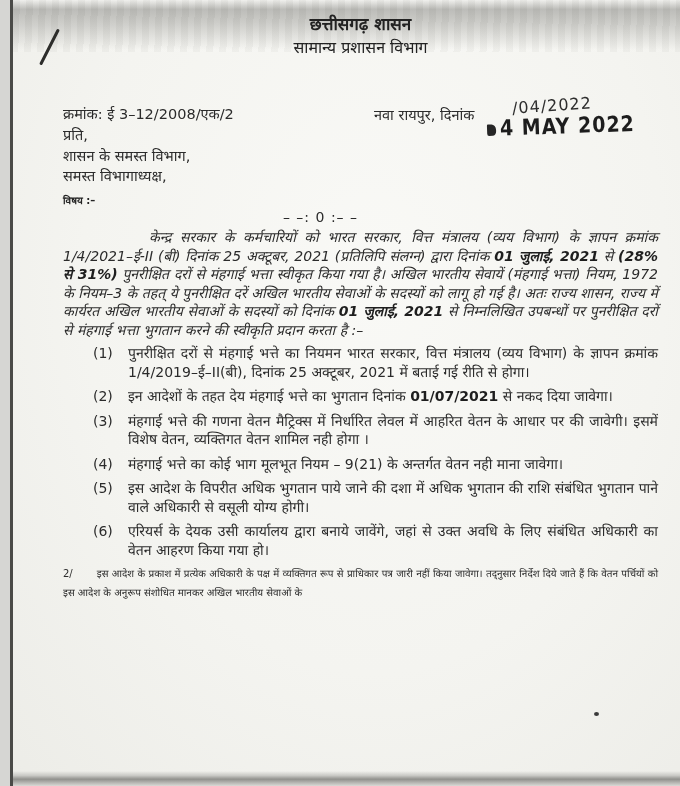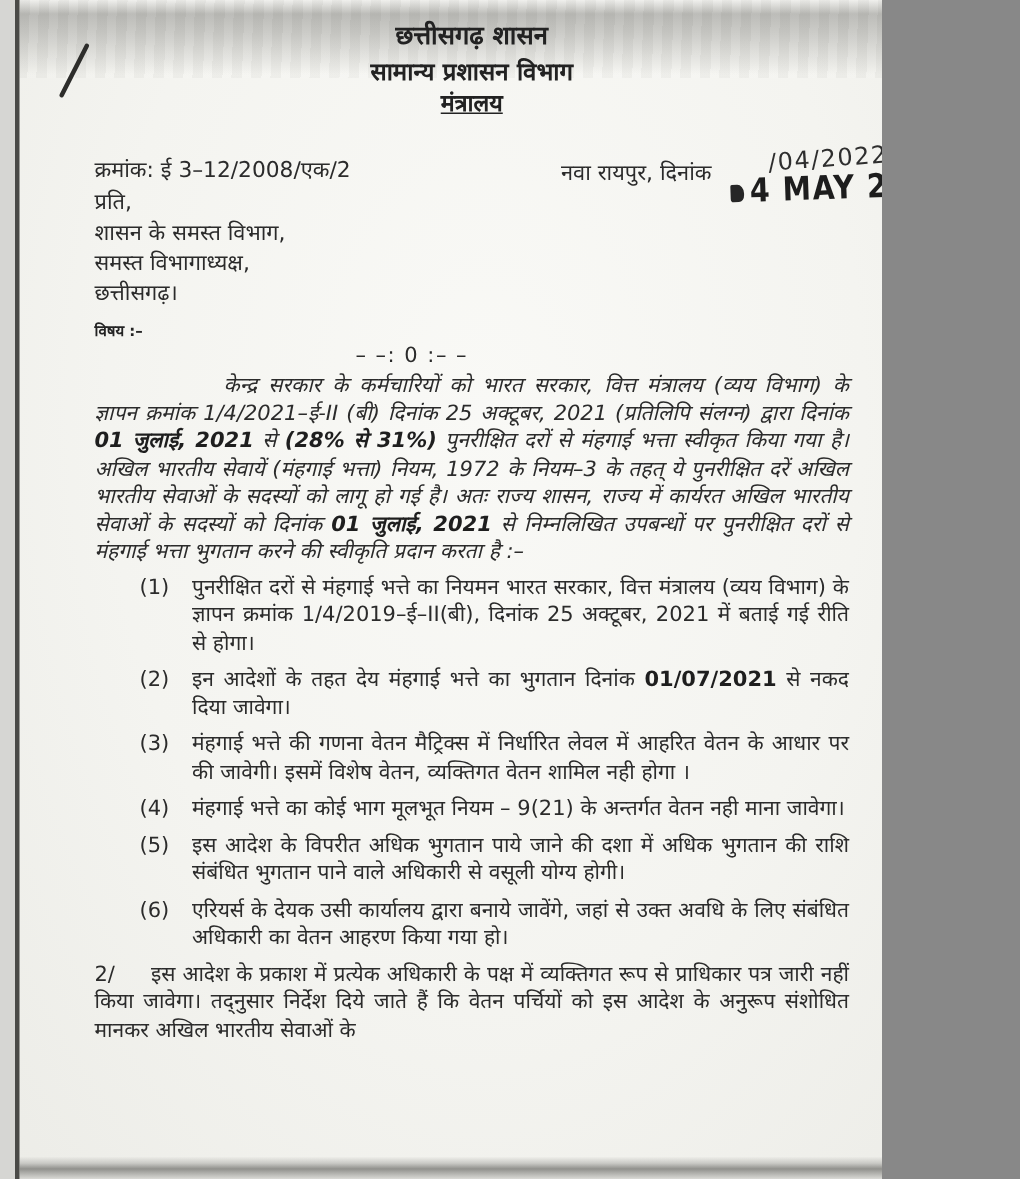--- a/index.html
+++ b/index.html
@@ -1,17 +1,17 @@
 <!DOCTYPE html>
 <html><head>
 <meta charset="utf-8">
 <style>
   html,body{margin:0;padding:0;background:#888;}
   .page{
-    position:relative;width:588px;height:786px;overflow:hidden;
+    position:relative;width:680px;height:786px;overflow:hidden;
     background:radial-gradient(ellipse at 55% 35%, #f9f9f6 0%, #f4f4f0 55%, #ecece7 100%);
     font-family:"DejaVu Sans","Liberation Sans",sans-serif;
     color:#2b2b2b;
   }
   
   .scan-left-outer{position:absolute;left:0;top:0;width:10px;height:100%;background:#d6d6d3;z-index:6;}
   .scan-left-edge{position:absolute;left:10px;top:0;width:3px;height:100%;background:#4a4a47;z-index:6;}
   .scan-top{position:absolute;left:13px;right:0;top:0;height:52px;z-index:1;
     background:linear-gradient(180deg,#efefec 0%,#b9b9b5 18%,#c9c9c5 42%,rgba(244,244,240,0) 96%);}
   .scan-top::after{content:"";position:absolute;inset:0;
@@ -19,21 +19,21 @@
   .scan-bottom{position:absolute;left:13px;right:0;bottom:0;height:15px;z-index:4;
     background:linear-gradient(180deg,rgba(244,244,240,0) 0%,#c9c9c5 30%,#91918d 55%,#dadad6 100%);}
   .pen-mark{position:absolute;left:48px;top:27px;width:3px;height:40px;background:#2d2d2b;
     transform:rotate(27deg);border-radius:2px;z-index:3;}
   .speck{position:absolute;left:594px;top:712px;width:5px;height:4px;background:#3a3a3a;border-radius:50%;z-index:3;}
 
   .content{position:absolute;left:13px;top:0;right:0;bottom:0;padding:8px 22px 0 50px;z-index:2;}
 
   .doc-header{height:92px;text-align:center;padding-top:4px;}
   .h1{font-size:17px;font-weight:bold;line-height:24px;color:#222;}
-  .h2{font-size:16px;font-weight:bold;line-height:23px;color:#222;}
+  .h2{font-size:16px;font-weight:normal;line-height:23px;color:#222;}
   .h3{font-size:15.5px;font-weight:bold;line-height:21px;color:#222;}
   .h4{font-size:15.5px;font-weight:bold;line-height:23px;color:#222;}
   .u{text-decoration:underline;}
 
   .ref-row{font-size:14.5px;line-height:21px;}
   .place-date{position:absolute;left:374px;top:104px;font-size:14.5px;z-index:3;}
   .hw-date{position:absolute;left:512px;top:96px;font-size:16px;letter-spacing:1px;
     transform:rotate(-4deg);color:#2e2e2e;z-index:3;}
   .stamp{position:absolute;left:487px;top:117px;font-size:19px;font-weight:bold;letter-spacing:1px;
     transform:rotate(-2deg) scaleY(1.15);transform-origin:left center;color:#1d1d1d;white-space:nowrap;z-index:3;}
@@ -48,53 +48,51 @@
   .subject-label{flex:0 0 90px;font-weight:bold;color:#242424;}
   .subject-text{flex:1;max-width:492px;font-weight:bold;line-height:21px;color:#242424;}
 
   .separator{text-align:center;padding-right:80px;margin:2px 0;font-size:14px;letter-spacing:1px;}
 
   .para1{margin-top:3px;font-size:14px;line-height:18.5px;text-align:justify;text-indent:86px;font-style:italic;}
   .items{margin-top:5px;margin-left:30px;}
   .item{display:flex;margin-bottom:6px;font-size:14px;}
   .inum{flex:0 0 35px;line-height:18.5px;}
   .itext{flex:1;line-height:18.5px;text-align:justify;}
-  .para2{margin-top:4px;font-size:14px;line-height:18.5px;text-align:justify;}
+  .para2{margin-top:4px;font-size:10px;line-height:18.5px;text-align:justify;}
   .p2num{margin-right:24px;}
   .bd{font-weight:bold;color:#1e1e1e;}
 </style>
 </head>
 <body>
 
 <div class="page">
 
   <div class="scan-top"></div>
 
   <div class="content">
     <div class="doc-header">
       <div class="h1">छत्तीसगढ़ शासन</div>
       <div class="h2">सामान्य प्रशासन विभाग</div>
-      <div class="h3 u">मंत्रालय</div>
     </div>
 
     <div class="ref-row">
       <span>क्रमांक: ई 3–12/2008/एक/2</span>
     </div>
 
     <div class="salutation">प्रति,</div>
 
     <div class="recipients">
 
         <div class="recipient">शासन के समस्त विभाग,</div>
 
         <div class="recipient">समस्त विभागाध्यक्ष,</div>
 
 
 
-        <div class="recipient">छत्तीसगढ़।</div>
       </div>
 
     <div class="subject-row">
       <span class="subject-label">विषय :–</span>
     </div>
 
     <div class="separator">– –: 0 :– –</div>
 
     <div class="para1"><span>केन्द्र सरकार के कर्मचारियों को भारत सरकार, वित्त मंत्रालय (व्यय विभाग) के ज्ञापन क्रमांक 1/4/2021–ई-II (बी) दिनांक 25 अक्टूबर, 2021  (प्रतिलिपि संलग्न) द्वारा दिनांक </span><span class="bd">01 जुलाई, 2021</span><span> से </span><span class="bd">(28% से 31%)</span><span> पुनरीक्षित दरों से मंहगाई भत्ता स्वीकृत किया गया है। अखिल भारतीय सेवायें (मंहगाई भत्ता) नियम, 1972 के नियम–3 के तहत् ये पुनरीक्षित दरें अखिल भारतीय सेवाओं के सदस्यों को लागू हो गई है। अतः राज्य शासन, राज्य में कार्यरत अखिल भारतीय सेवाओं के सदस्यों को दिनांक </span><span class="bd">01 जुलाई, 2021</span><span> से निम्नलिखित उपबन्धों पर पुनरीक्षित दरों से मंहगाई भत्ता भुगतान करने की स्वीकृति प्रदान करता है :–</span></div>
 

